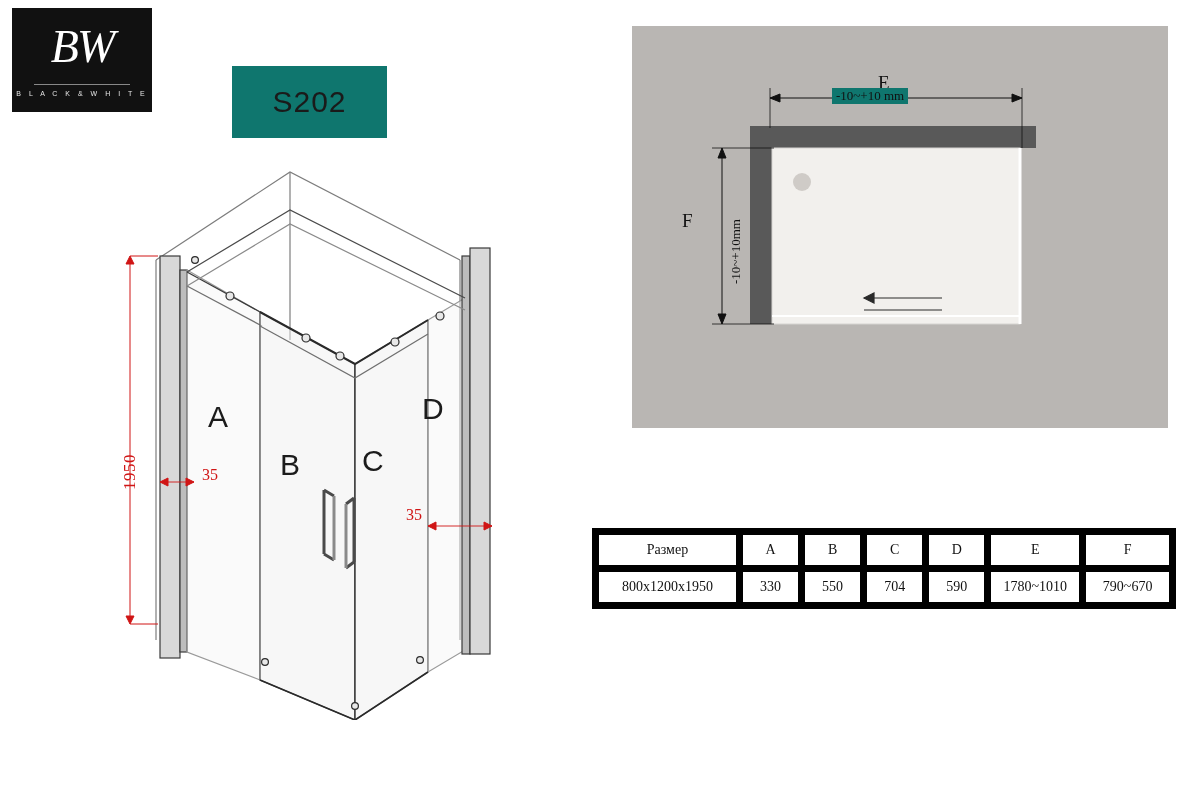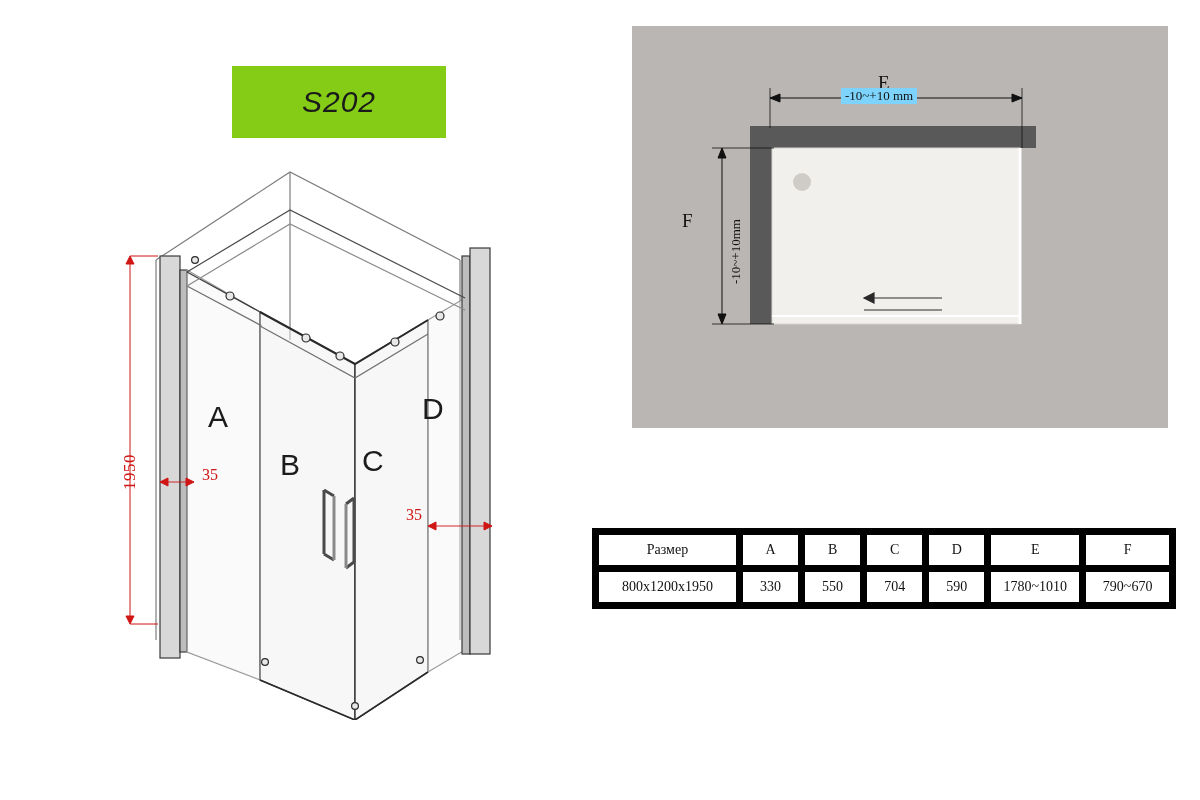--- a/index.html
+++ b/index.html
@@ -51,27 +51,26 @@
     height: 1px;
     background: #888;
     margin: 4px 0 5px 0;
   }
 
   
   .model-badge {
     position: absolute;
     left: 232px;
     top: 66px;
-    width: 214px;
+    width: 155px;
     height: 72px;
-    background: #84cc16;
+    background: #0f766e;
     display: flex;
     align-items: center;
     justify-content: center;
-    font-style: italic;
   }
   .model-badge span {
     font-size: 30px;
     color: #1a1a1a;
     letter-spacing: 1px;
   }
 
   
   .iso-wrap {
     position: absolute;
@@ -160,20 +159,25 @@
   table.sizes th:nth-child(7), table.sizes td:nth-child(7) {
     width: 90px;
   }
   svg { display: block; }
 </style>
 </head>
 <body>
 
 <div class="page">
 
+  <div class="logo-box">
+    <div class="logo-mark">BW</div>
+    <div class="logo-rule"></div>
+    <div class="logo-sub">B L A C K   &amp;   W H I T E</div>
+  </div>
 
   <div class="model-badge">
     <span>S202</span>
   </div>
 
   <div class="iso-wrap">
     <svg width="420" height="560" viewBox="0 0 420 560">
       <g stroke="#2a2a2a" fill="none" stroke-width="1.2">
 
         <path d="M46 100 L180 12 L350 100" stroke="#7d7d7d"></path>
@@ -285,21 +289,21 @@
         <path d="M90 122 L90 298"></path>
         <path d="M90 122 l-4 10 l8 0 Z"></path>
         <path d="M90 298 l-4 -10 l8 0 Z"></path>
         <path d="M80 122 L142 122" stroke-width="0.8"></path>
         <path d="M80 298 L142 298" stroke-width="0.8"></path>
       </g>
     </svg>
 
     <span class="plan-label" style="left:246px; top:46px;">E</span>
     <span class="plan-label" style="left:50px; top:184px;">F</span>
-    <span class="plan-dim" style="left:200px; top:62px; background:#7dd3fc; padding:0 4px;margin-left:9px;">-10~+10 mm</span>
+    <span class="plan-dim" style="left:200px; top:62px; background:#0f766e; padding:0 4px;">-10~+10 mm</span>
     <span class="plan-dim vert" style="left:96px; top:262px; background:#b9b6b3; padding:0 4px;">-10~+10mm</span>
   </div>
 
   <div class="table-wrap">
     <table class="sizes">
       <thead>
         <tr>
           <th>Размер</th>
           <th>A</th>
           <th>B</th>

